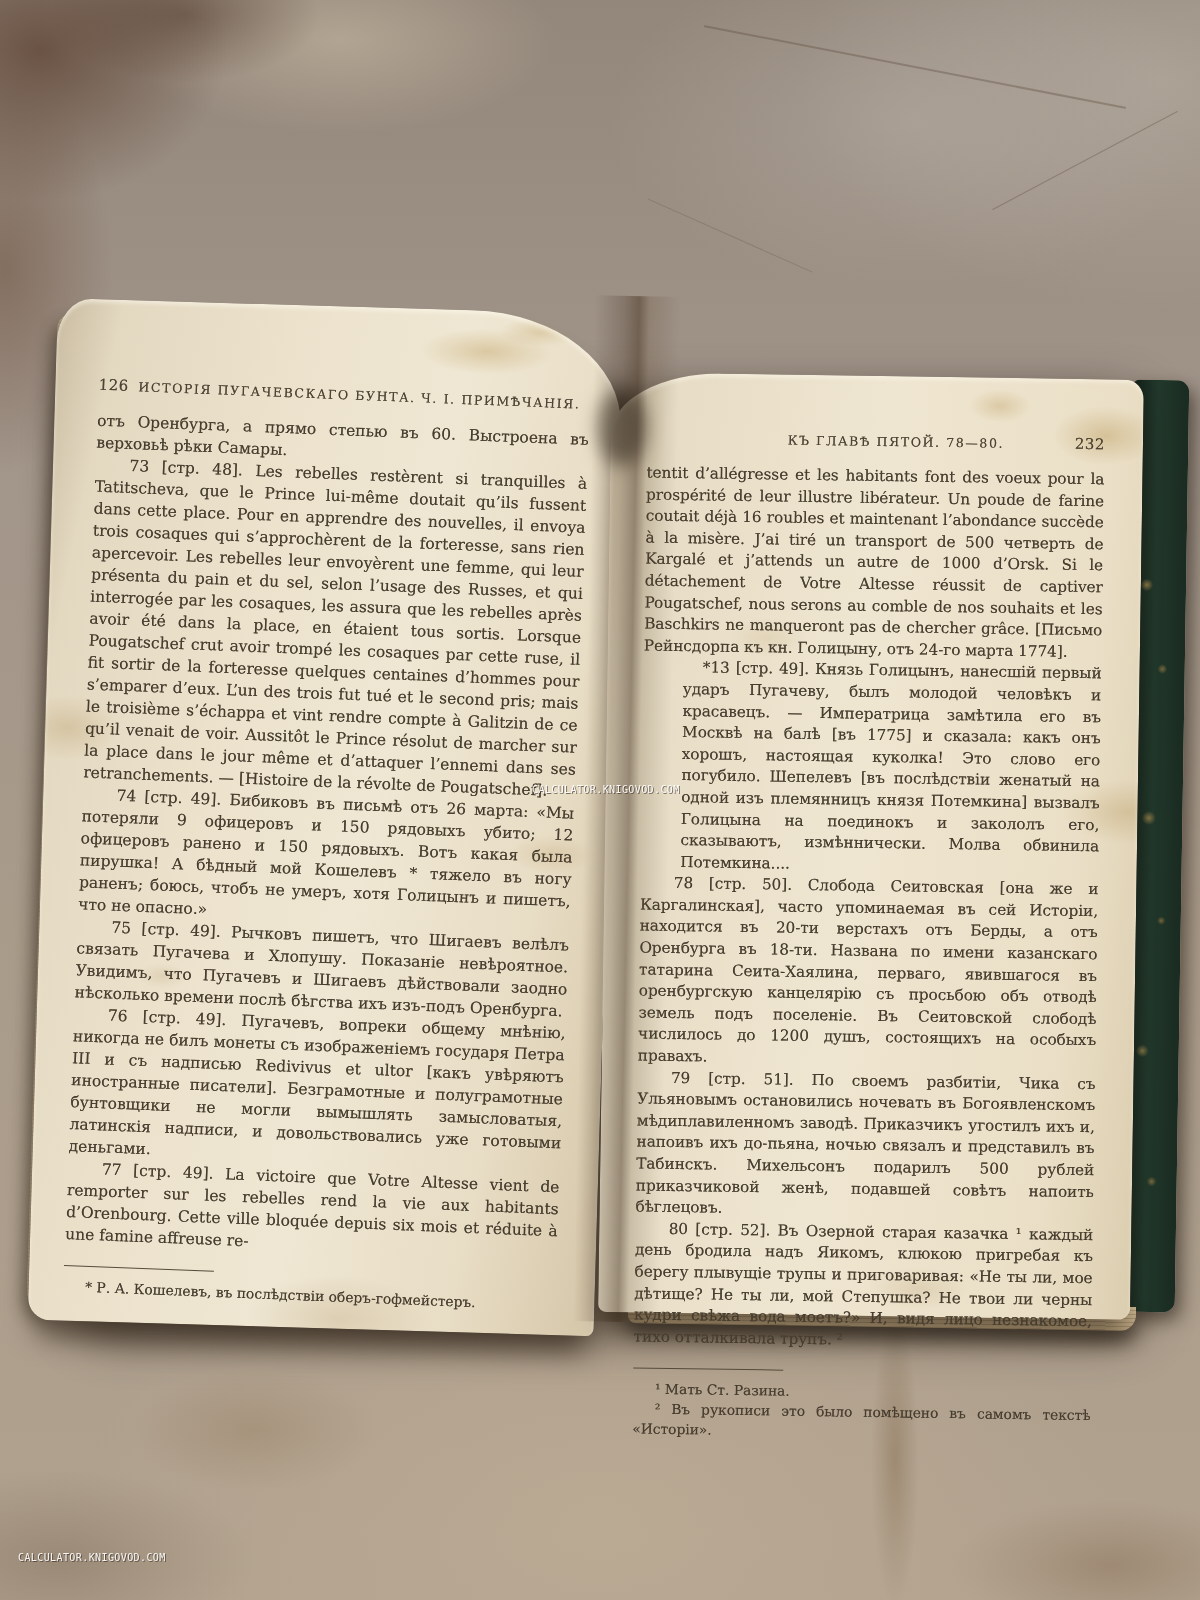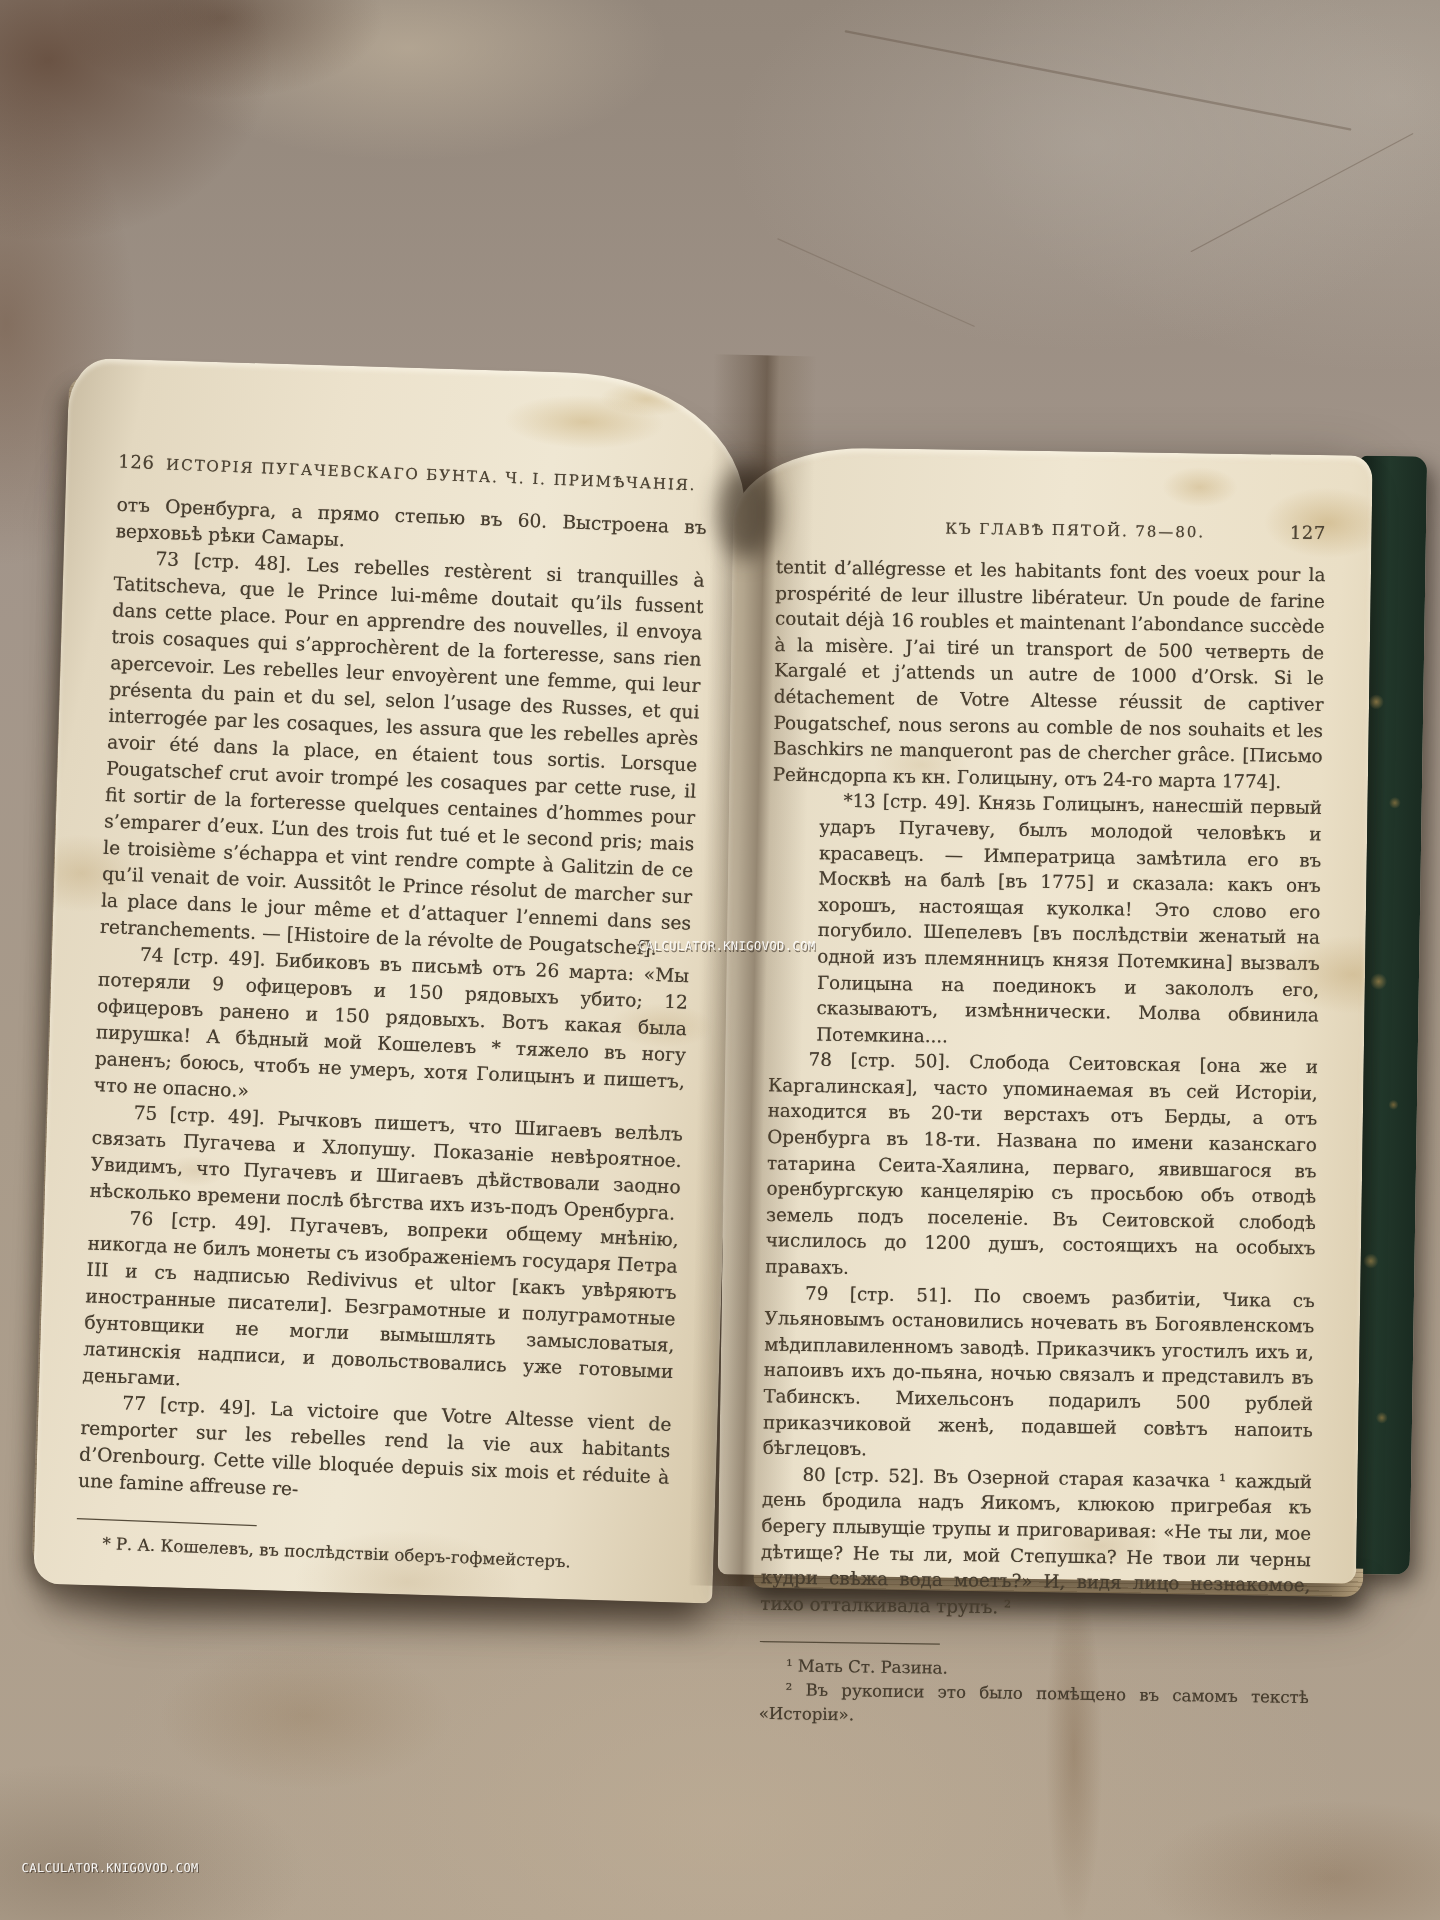--- a/index.html
+++ b/index.html
@@ -170,21 +170,21 @@
     <div class="footnotes">
         <p class="fnline">* Р. А. Кошелевъ, въ послѣдствіи оберъ-гофмейстеръ.</p>
       </div>
   </div>
 </div>
 
 <div class="page page-right">
   <div class="content">
     <div class="runhead">
       <span class="title">КЪ ГЛАВѢ ПЯТОЙ. 78—80.</span>
-      <span class="pageno">127</span>
+      <span class="pageno">232</span>
     </div>
     <div class="bodytext">
         <p class="para continuation">tentit d’allégresse et les habitants font des voeux pour la prospérité de leur illustre libérateur. Un poude de farine coutait déjà 16 roubles et maintenant l’abondance succède à la misère. J’ai tiré un transport de 500 четверть de Kargalé et j’attends un autre de 1000 d’Orsk. Si le détachement de Votre Altesse réussit de captiver Pougatschef, nous serons au comble de nos souhaits et les Baschkirs ne manqueront pas de chercher grâce. [Письмо Рейнсдорпа къ кн. Голицыну, отъ 24-го марта 1774].</p>
         <p class="para note-block">*13 [стр. 49]. Князь Голицынъ, нанесшій первый ударъ Пугачеву, былъ молодой человѣкъ и красавецъ. — Императрица замѣтила его въ Москвѣ на балѣ [въ 1775] и сказала: какъ онъ хорошъ, настоящая куколка! Это слово его погубило. Шепелевъ [въ послѣдствіи женатый на одной изъ племянницъ князя Потемкина] вызвалъ Голицына на поединокъ и закололъ его, сказываютъ, измѣннически. Молва обвинила Потемкина....</p>
         <p class="para note">78 [стр. 50]. Слобода Сеитовская [она же и Каргалинская], часто упоминаемая въ сей Исторіи, находится въ 20-ти верстахъ отъ Берды, а отъ Оренбурга въ 18-ти. Названа по имени казанскаго татарина Сеита-Хаялина, перваго, явившагося въ оренбургскую канцелярію съ просьбою объ отводѣ земель подъ поселеніе. Въ Сеитовской слободѣ числилось до 1200 душъ, состоящихъ на особыхъ правахъ.</p>
         <p class="para note">79 [стр. 51]. По своемъ разбитіи, Чика съ Ульяновымъ остановились ночевать въ Богоявленскомъ мѣдиплавиленномъ заводѣ. Приказчикъ угостилъ ихъ и, напоивъ ихъ до-пьяна, ночью связалъ и представилъ въ Табинскъ. Михельсонъ подарилъ 500 рублей приказчиковой женѣ, подавшей совѣтъ напоить бѣглецовъ.</p>
         <p class="para note">80 [стр. 52]. Въ Озерной старая казачка ¹ каждый день бродила надъ Яикомъ, клюкою пригребая къ берегу плывущіе трупы и приговаривая: «Не ты ли, мое дѣтище? Не ты ли, мой Степушка? Не твои ли черны кудри свѣжа вода моетъ?» И, видя лицо незнакомое, тихо отталкивала трупъ. ²</p>
       </div>
     <hr class="fnsep">
     <div class="footnotes">

